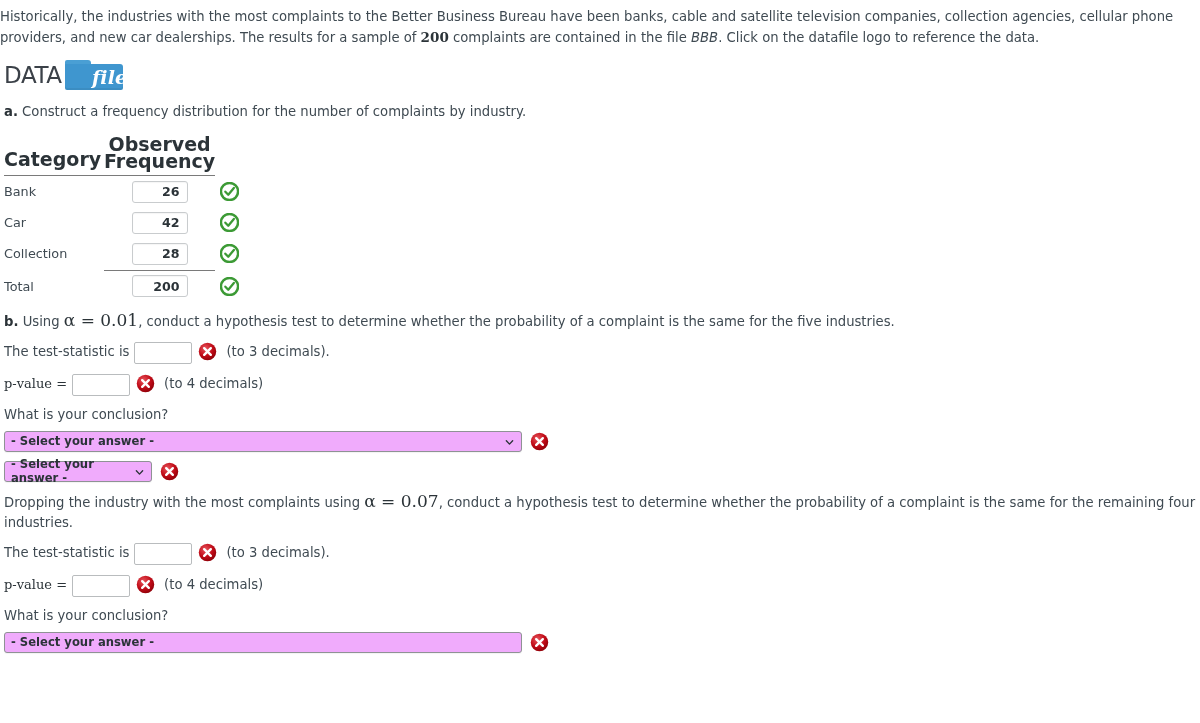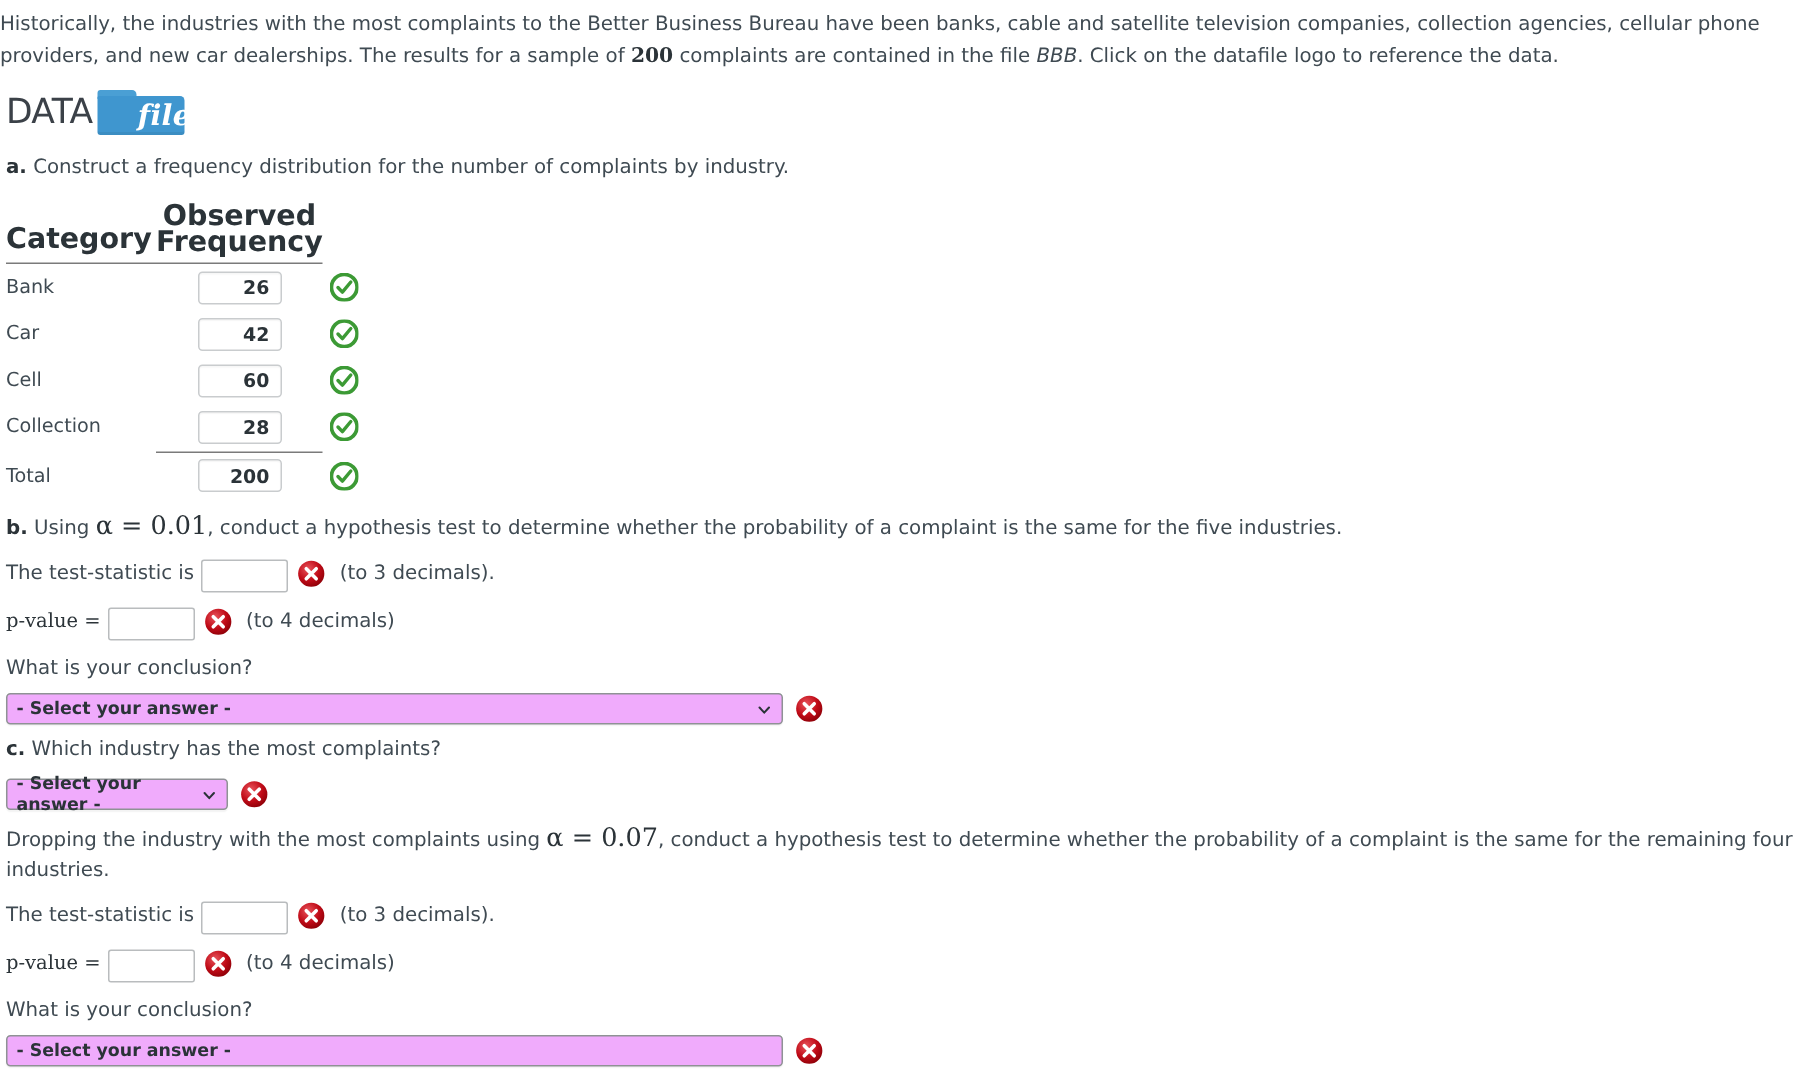--- a/index.html
+++ b/index.html
@@ -318,73 +318,58 @@
         <span class="ico">
           <svg viewBox="0 0 20 20" width="19" height="19">
                 <circle cx="10" cy="10" r="9" fill="#ffffff"></circle>
                 <circle cx="10" cy="10" r="9" fill="none" stroke="#3c9a35" stroke-width="2.6"></circle>
                 <path d="M5.6 10.2 L8.7 13.4 L14.6 6.3" fill="none" stroke="#3c9a35" stroke-width="2.4" stroke-linecap="round" stroke-linejoin="round"></path>
               </svg>
         </span>
       </td>
     </tr>
 
+
     <tr>
-      <td class="cat">Cell</td>
+      <td class="cat">Collection</td>
       <td class="val">
-        <input class="tbox" type="text" value="60" style="">
+        <input class="tbox" type="text" value="28" style="">
       </td>
       <td class="mark">
         <span class="ico">
           <svg viewBox="0 0 20 20" width="19" height="19">
                 <circle cx="10" cy="10" r="9" fill="#ffffff"></circle>
                 <circle cx="10" cy="10" r="9" fill="none" stroke="#3c9a35" stroke-width="2.6"></circle>
                 <path d="M5.6 10.2 L8.7 13.4 L14.6 6.3" fill="none" stroke="#3c9a35" stroke-width="2.4" stroke-linecap="round" stroke-linejoin="round"></path>
               </svg>
         </span>
       </td>
     </tr>
 
+    <tr class="sep-row">
+      <td></td>
+      <td class="sep-line"></td>
+      <td></td>
+    </tr>
+
     <tr>
-      <td class="cat">Collection</td>
+      <td class="cat">Total</td>
       <td class="val">
-        <input class="tbox" type="text" value="28" style="">
+        <input class="tbox" type="text" value="200" style="">
       </td>
       <td class="mark">
         <span class="ico">
           <svg viewBox="0 0 20 20" width="19" height="19">
                 <circle cx="10" cy="10" r="9" fill="#ffffff"></circle>
                 <circle cx="10" cy="10" r="9" fill="none" stroke="#3c9a35" stroke-width="2.6"></circle>
                 <path d="M5.6 10.2 L8.7 13.4 L14.6 6.3" fill="none" stroke="#3c9a35" stroke-width="2.4" stroke-linecap="round" stroke-linejoin="round"></path>
               </svg>
         </span>
       </td>
     </tr>
-
-    <tr class="sep-row">
-      <td></td>
-      <td class="sep-line"></td>
-      <td></td>
-    </tr>
-
-    <tr>
-      <td class="cat">Total</td>
-      <td class="val">
-        <input class="tbox" type="text" value="200" style="">
-      </td>
-      <td class="mark">
-        <span class="ico">
-          <svg viewBox="0 0 20 20" width="19" height="19">
-                <circle cx="10" cy="10" r="9" fill="#ffffff"></circle>
-                <circle cx="10" cy="10" r="9" fill="none" stroke="#3c9a35" stroke-width="2.6"></circle>
-                <path d="M5.6 10.2 L8.7 13.4 L14.6 6.3" fill="none" stroke="#3c9a35" stroke-width="2.4" stroke-linecap="round" stroke-linejoin="round"></path>
-              </svg>
-        </span>
-      </td>
-    </tr>
   </tbody>
     </table>
 
   
   <div class="part" style="margin-top:8px;"><b>b.</b><span> Using </span><span class="math">α = 0.01</span><span>, conduct a hypothesis test to determine whether the probability of a complaint is the same for the five industries.</span></div>
 
   
   <div class="ansline">
     <span class="lead">The test-statistic is</span>
     <input class="tbox-blank" type="text" value="" style="">
@@ -436,21 +421,20 @@
       <span class="ico">
         <svg viewBox="0 0 20 20" width="19" height="19">
             <circle cx="10" cy="10" r="9.2" fill="url(#rg1)"></circle>
             <path d="M6.5 6.5 L13.5 13.5 M13.5 6.5 L6.5 13.5" stroke="#ffffff" stroke-width="2.5" stroke-linecap="round"></path>
           </svg>
       </span>
     </span>
   </div>
 
   
-  <div class="part" style="margin-top:7px;"><b>c.</b><span> Which industry has the most complaints?</span></div>
 
   <div class="selrow">
     <div class="sel narrow">
       <span>- Select your answer -</span>
       <span class="chev">
         <svg viewBox="0 0 10 10" width="9" height="9">
             <path d="M1.5 3 L5 6.8 L8.5 3" fill="none" stroke="#2b3338" stroke-width="1.5" stroke-linecap="round" stroke-linejoin="round"></path>
           </svg>
       </span>
     </div>

